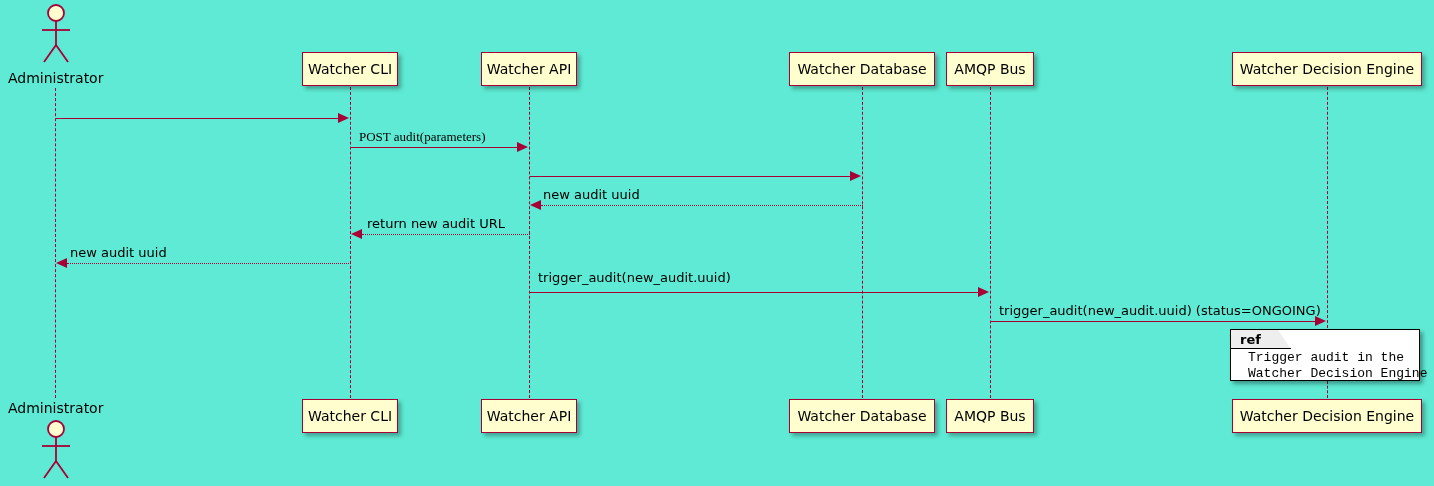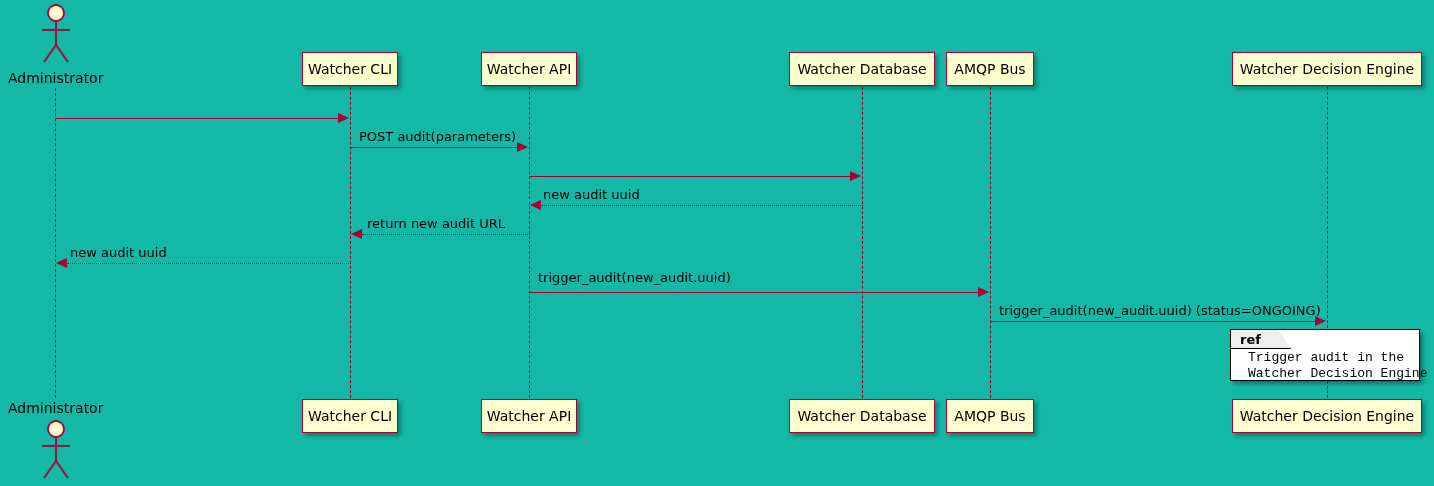--- a/index.html
+++ b/index.html
@@ -7,21 +7,21 @@
     padding: 0;
     background: #FFFFFF;
   }
   body {
     font-family: "DejaVu Sans", sans-serif;
   }
   #diagram {
     position: relative;
     width: 1434px;
     height: 486px;
-    background: #14b8a6;
+    background: #5eead4;
     overflow: hidden;
   }
   
   .participant {
     position: absolute;
     box-sizing: border-box;
     background: #FEFECE;
     border: 1.5px solid #A80036;
     color: #000000;
     font-size: 14px;
@@ -159,21 +159,21 @@
 
   <div class="participant" style="left:302px; top:399px; width:96px;">Watcher CLI</div>
   <div class="participant" style="left:481px; top:399px; width:96px;">Watcher API</div>
   <div class="participant" style="left:789px; top:399px; width:146px;">Watcher Database</div>
   <div class="participant" style="left:946px; top:399px; width:88px;">AMQP Bus</div>
   <div class="participant" style="left:1232px; top:399px; width:190px;">Watcher Decision Engine</div>
 
   <div class="msg-line" style="left:56px; top:118px; width:283px;"></div>
   <div class="arrowhead right" style="left:338px; top:113px;"></div>
 
-  <div class="msg-label" style="left:359px; top:130px;">POST audit(parameters)</div>
+  <div class="msg-label" style="left:359px; top:130px;font-family:Liberation Serif, serif;">POST audit(parameters)</div>
   <div class="msg-line" style="left:351px; top:147px; width:167px;"></div>
   <div class="arrowhead right" style="left:517px; top:142px;"></div>
 
   <div class="msg-line" style="left:530px; top:176px; width:321px;"></div>
   <div class="arrowhead right" style="left:850px; top:171px;"></div>
 
   <div class="msg-label" style="left:543px; top:188px;">new audit uuid</div>
   <div class="msg-line dotted" style="left:541px; top:205px; width:322px;"></div>
   <div class="arrowhead left" style="left:530px; top:200px;"></div>
 

